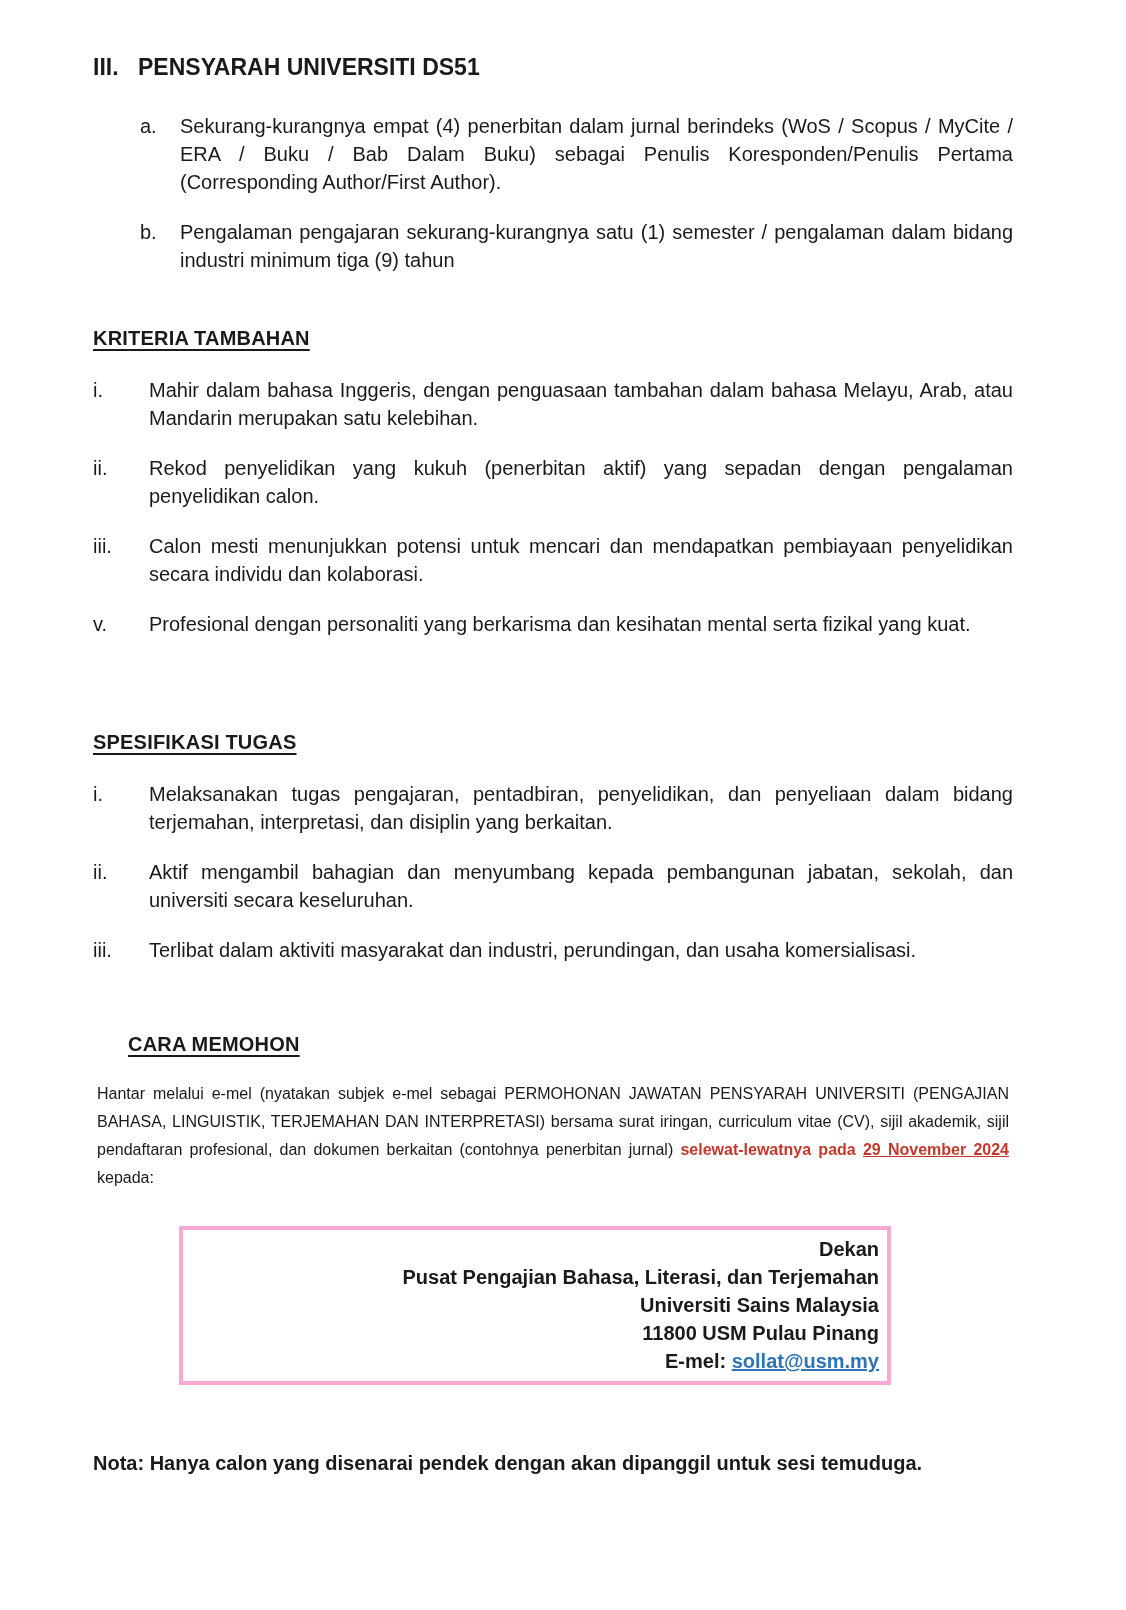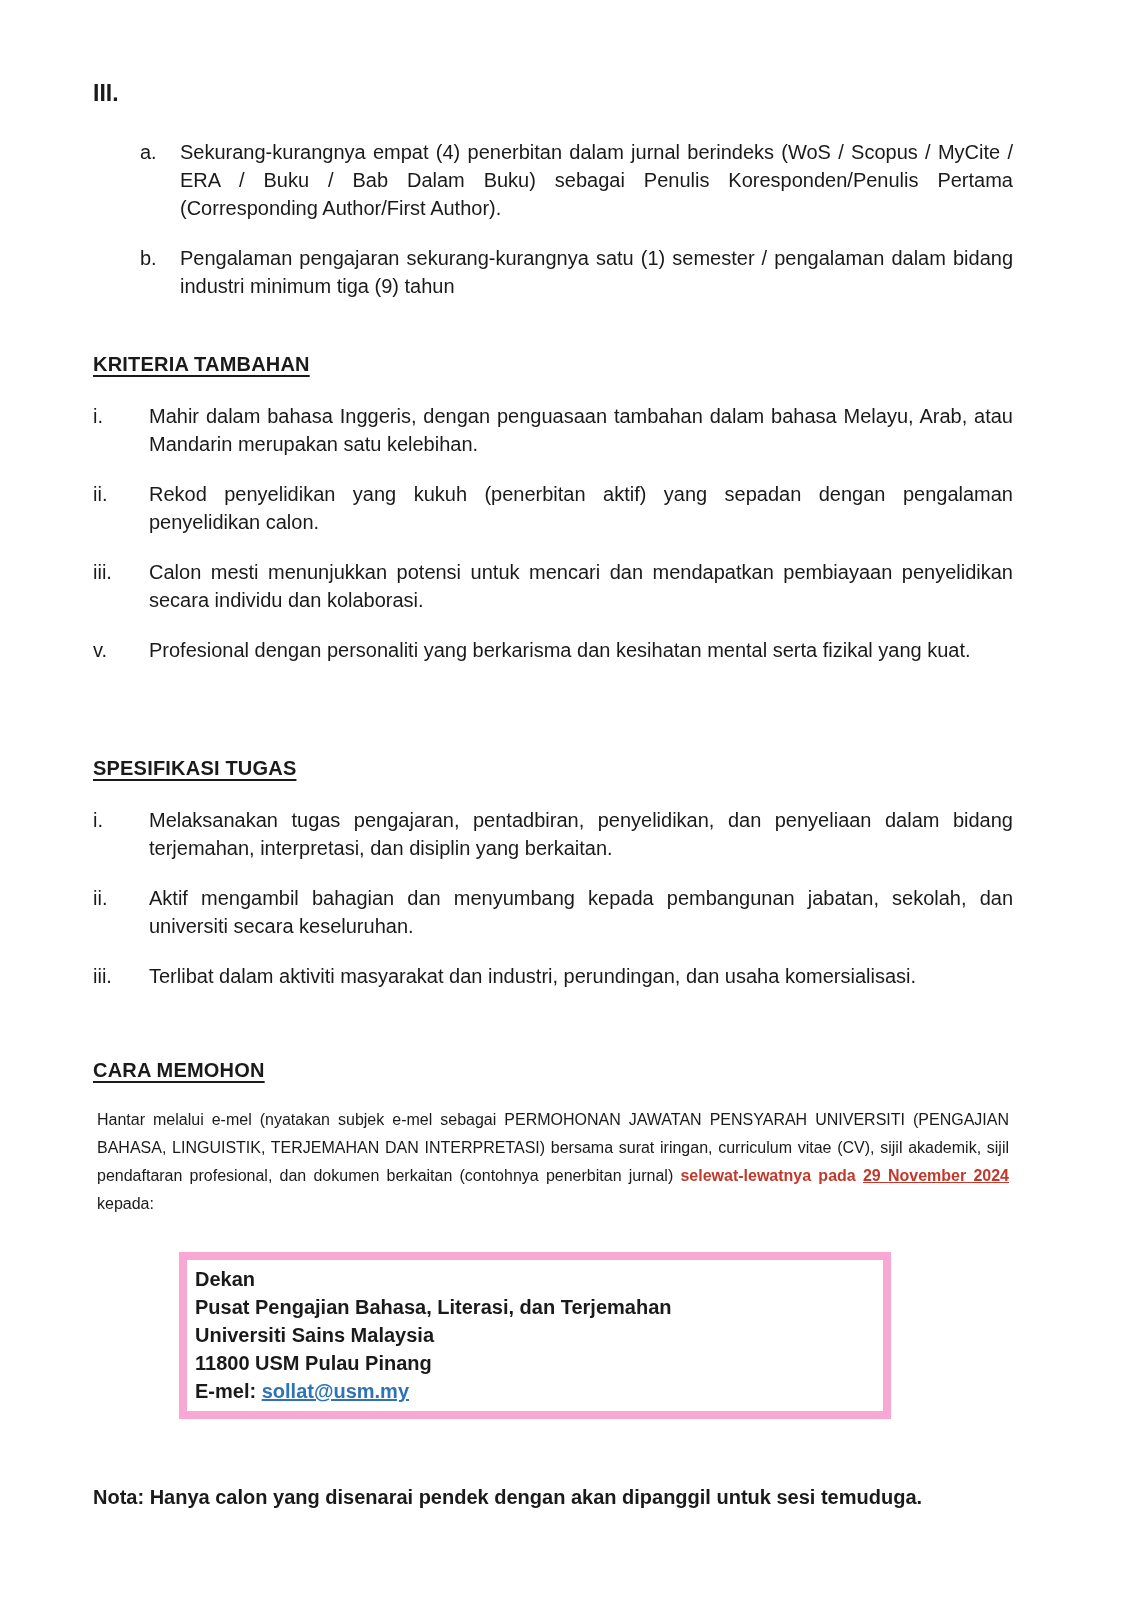--- a/index.html
+++ b/index.html
@@ -5,21 +5,21 @@
   * { box-sizing: border-box; }
   html, body { margin: 0; padding: 0; background: #e8e8e8; }
   .page {
     position: relative;
     width: 1126px;
     height: 1610px;
     margin: 0 auto;
     background: #ffffff;
     font-family: "Liberation Sans", sans-serif;
     color: #1a1a1a;
-    padding: 78px 113px 0 93px;
+    padding: 52px 113px 0 93px;
     overflow: hidden;
   }
   .doc-title {
     display: flex;
     font-weight: bold;
     font-size: 23px;
     line-height: 30px;
   }
   .doc-title .num { width: 45px; flex: none; }
 
@@ -63,23 +63,23 @@
     text-align: justify;
   }
   .it { }
   .deadline { color: #C2392B; font-weight: bold; }
   .deadline-date { color: #C2392B; font-weight: bold; text-decoration: underline; }
 
   .address-box {
     margin-top: 34px;
     margin-left: 86px;
     width: 712px;
-    border: 8px solid #f9a8d4;
+    border: 4px solid #f9a8d4;
     padding: 5px 8px 6px;
-    text-align: left;
+    text-align: right;
     font-weight: bold;
     font-size: 20px;
     line-height: 28px;
   }
   .email-link { color: #2E74B5; text-decoration: underline; font-weight: bold; }
 
   .note {
     margin: 0;
     margin-top: 64px;
     font-size: 20px;
@@ -87,20 +87,21 @@
     font-weight: bold;
   }
 </style>
 </head>
 <body>
 
 <div class="page">
 
   <header class="doc-title">
     <span class="num">III.</span>
+    <span>PENSYARAH UNIVERSITI DS51</span>
   </header>
 
   <div class="alpha-item">
     <span class="marker">a.</span>
     <p class="text"><span>Sekurang-kurangnya empat (4) penerbitan dalam jurnal berindeks (WoS / Scopus / MyCite / ERA / Buku / Bab Dalam Buku) sebagai Penulis Koresponden/Penulis Pertama (</span><span class="it">Corresponding Author/First Author</span><span>).</span></p>
   </div>
 
   <div class="alpha-item" style="margin-top:22px;">
     <span class="marker">b.</span>
     <p class="text">Pengalaman pengajaran sekurang-kurangnya satu (1) semester / pengalaman dalam bidang industri minimum tiga (9) tahun</p>
@@ -133,21 +134,21 @@
   </div>
   <div class="roman-item">
     <span class="marker">ii.</span>
     <p class="text">Aktif mengambil bahagian dan menyumbang kepada pembangunan jabatan, sekolah, dan universiti secara keseluruhan.</p>
   </div>
   <div class="roman-item">
     <span class="marker">iii.</span>
     <p class="text">Terlibat dalam aktiviti masyarakat dan industri, perundingan, dan usaha komersialisasi.</p>
   </div>
 
-  <h2 class="section-heading mt-lg" style="margin-top:66px;">CARA MEMOHON</h2>
+  <h2 class="section-heading mt-lg" style="margin-top:66px;margin-left:35px;">CARA MEMOHON</h2>
 
   <p class="para"><span>Hantar melalui e-mel (nyatakan subjek e-mel sebagai PERMOHONAN JAWATAN PENSYARAH UNIVERSITI (PENGAJIAN BAHASA, LINGUISTIK, TERJEMAHAN DAN INTERPRETASI) bersama surat iringan, </span><span class="it">curriculum vitae</span><span> (CV), sijil akademik, sijil pendaftaran profesional, dan dokumen berkaitan (contohnya penerbitan jurnal) </span><span class="deadline">selewat-lewatnya pada </span><span class="deadline-date">29 November 2024</span><span> kepada:</span></p>
 
   <div class="address-box">
     <div>Dekan</div>
     <div>Pusat Pengajian Bahasa, Literasi, dan Terjemahan</div>
     <div>Universiti Sains Malaysia</div>
     <div>11800 USM Pulau Pinang</div>
     <div><span>E-mel: </span><a href="#" class="email-link">sollat@usm.my</a></div>
   </div>

